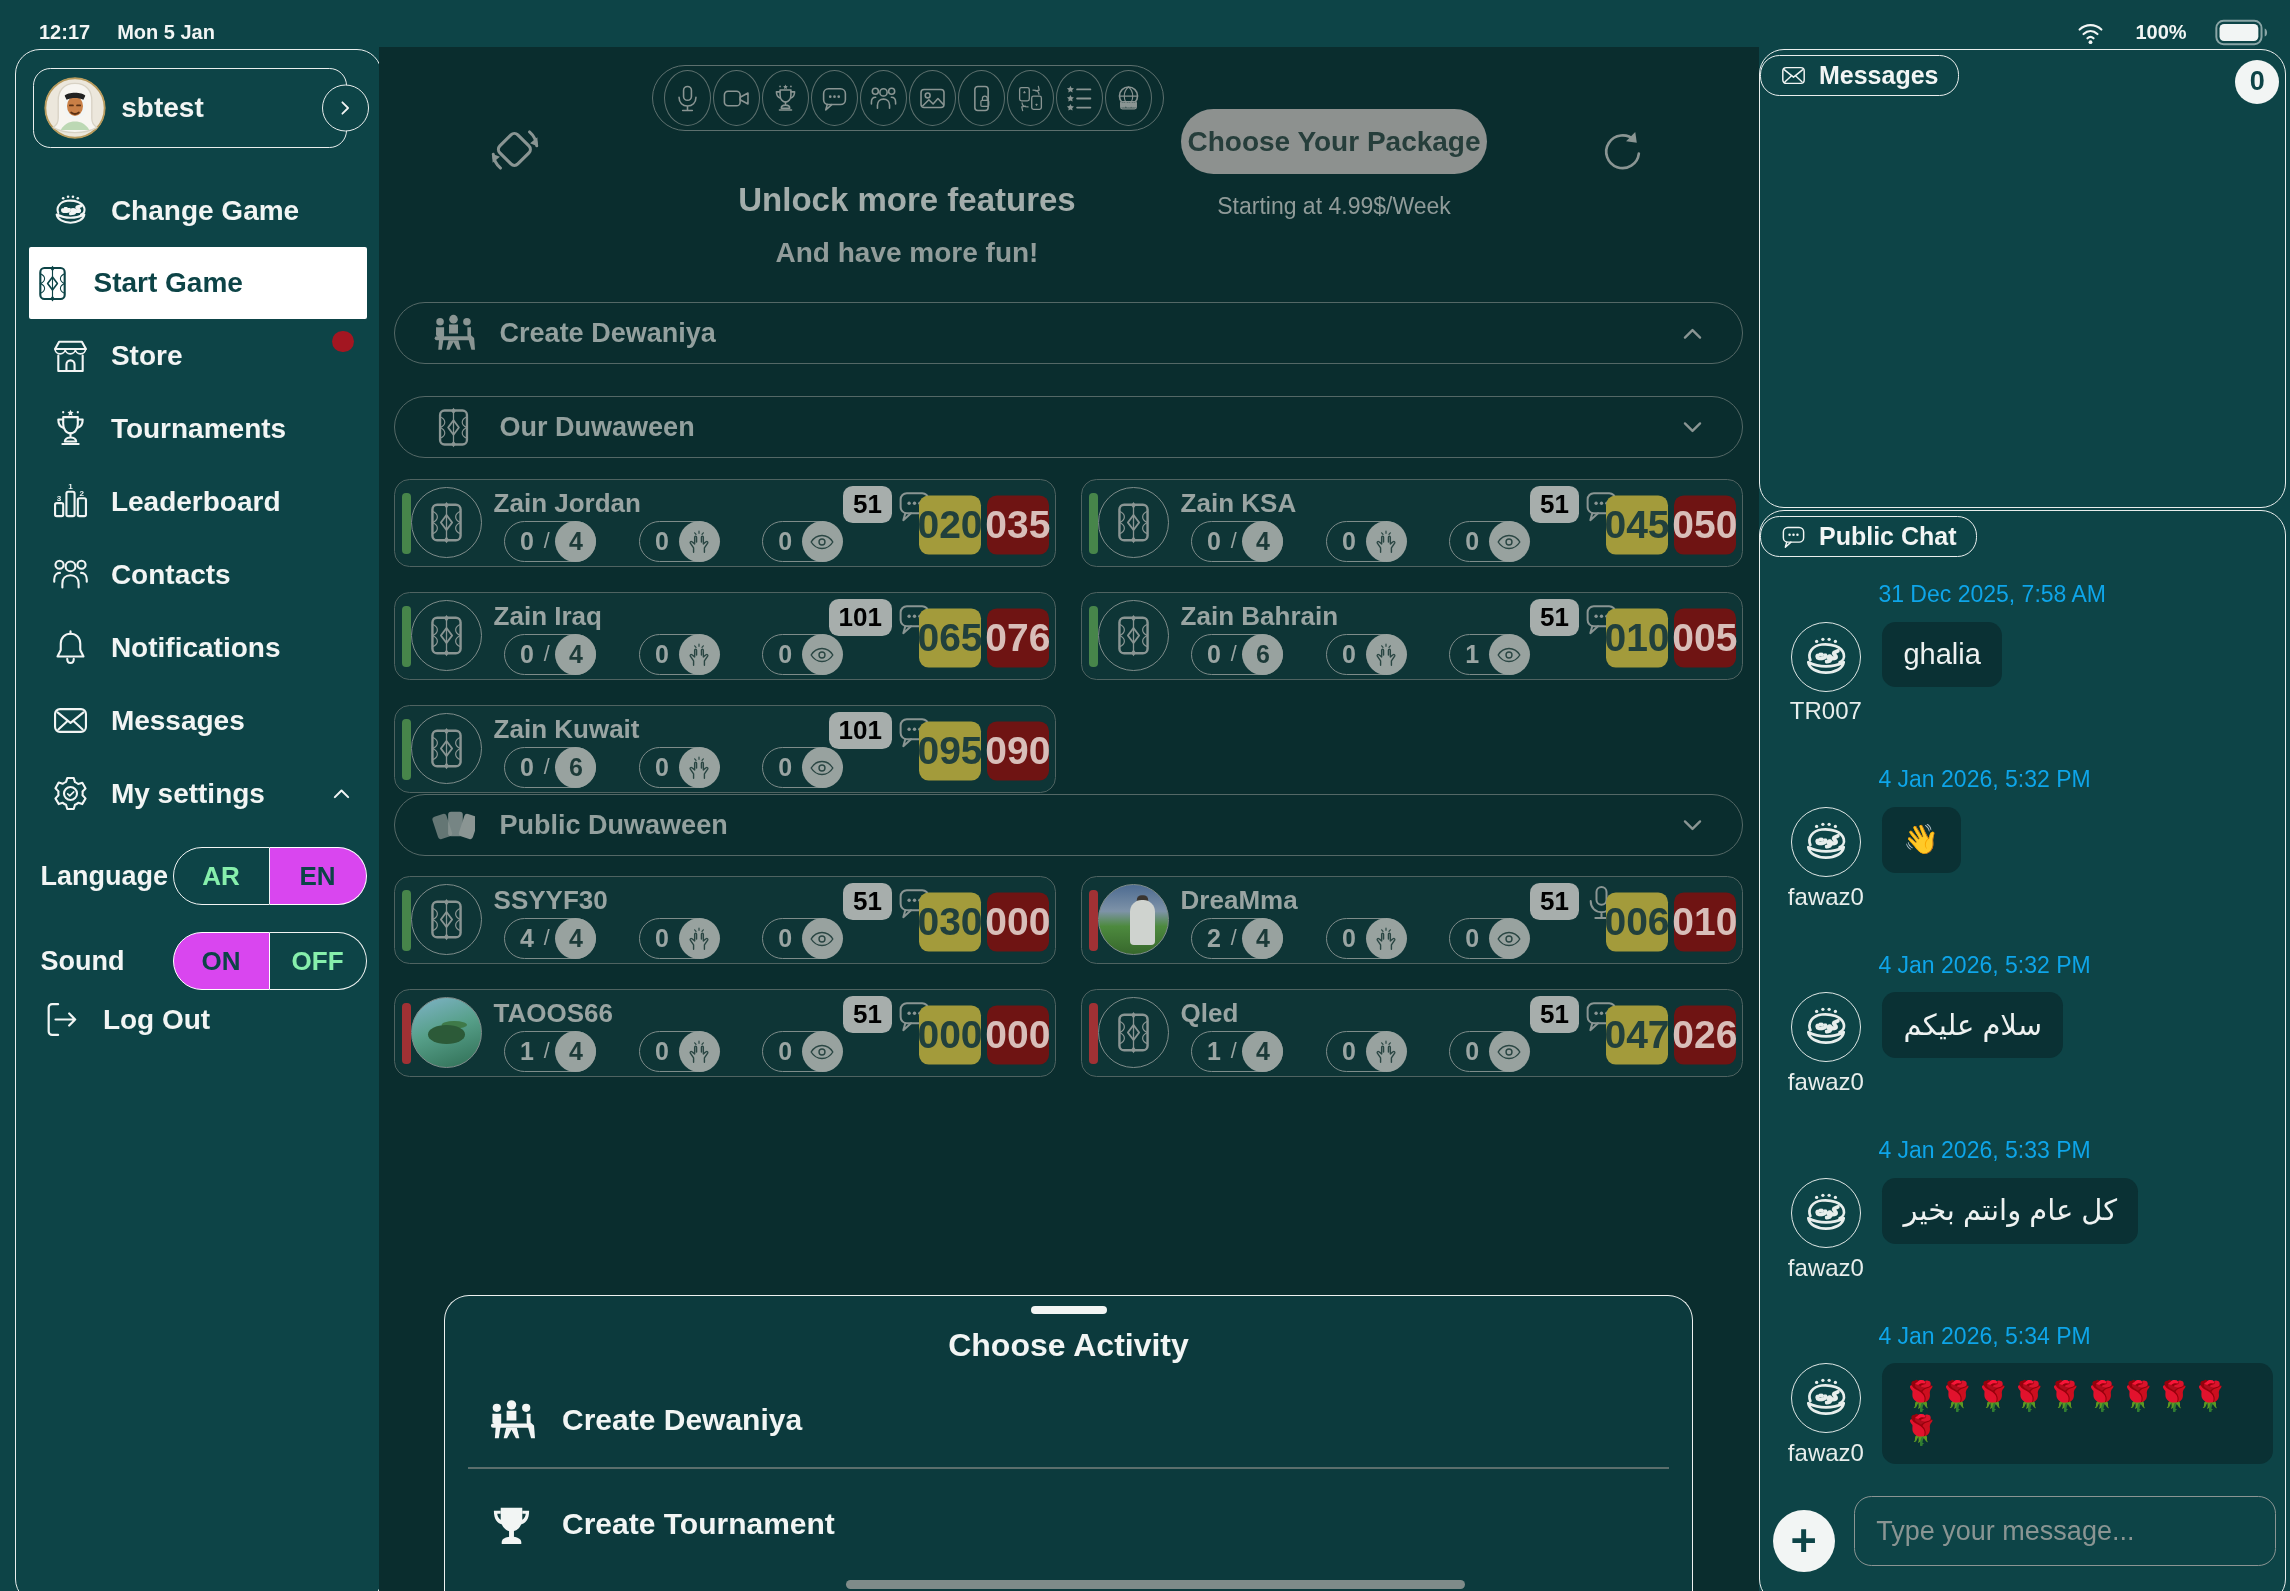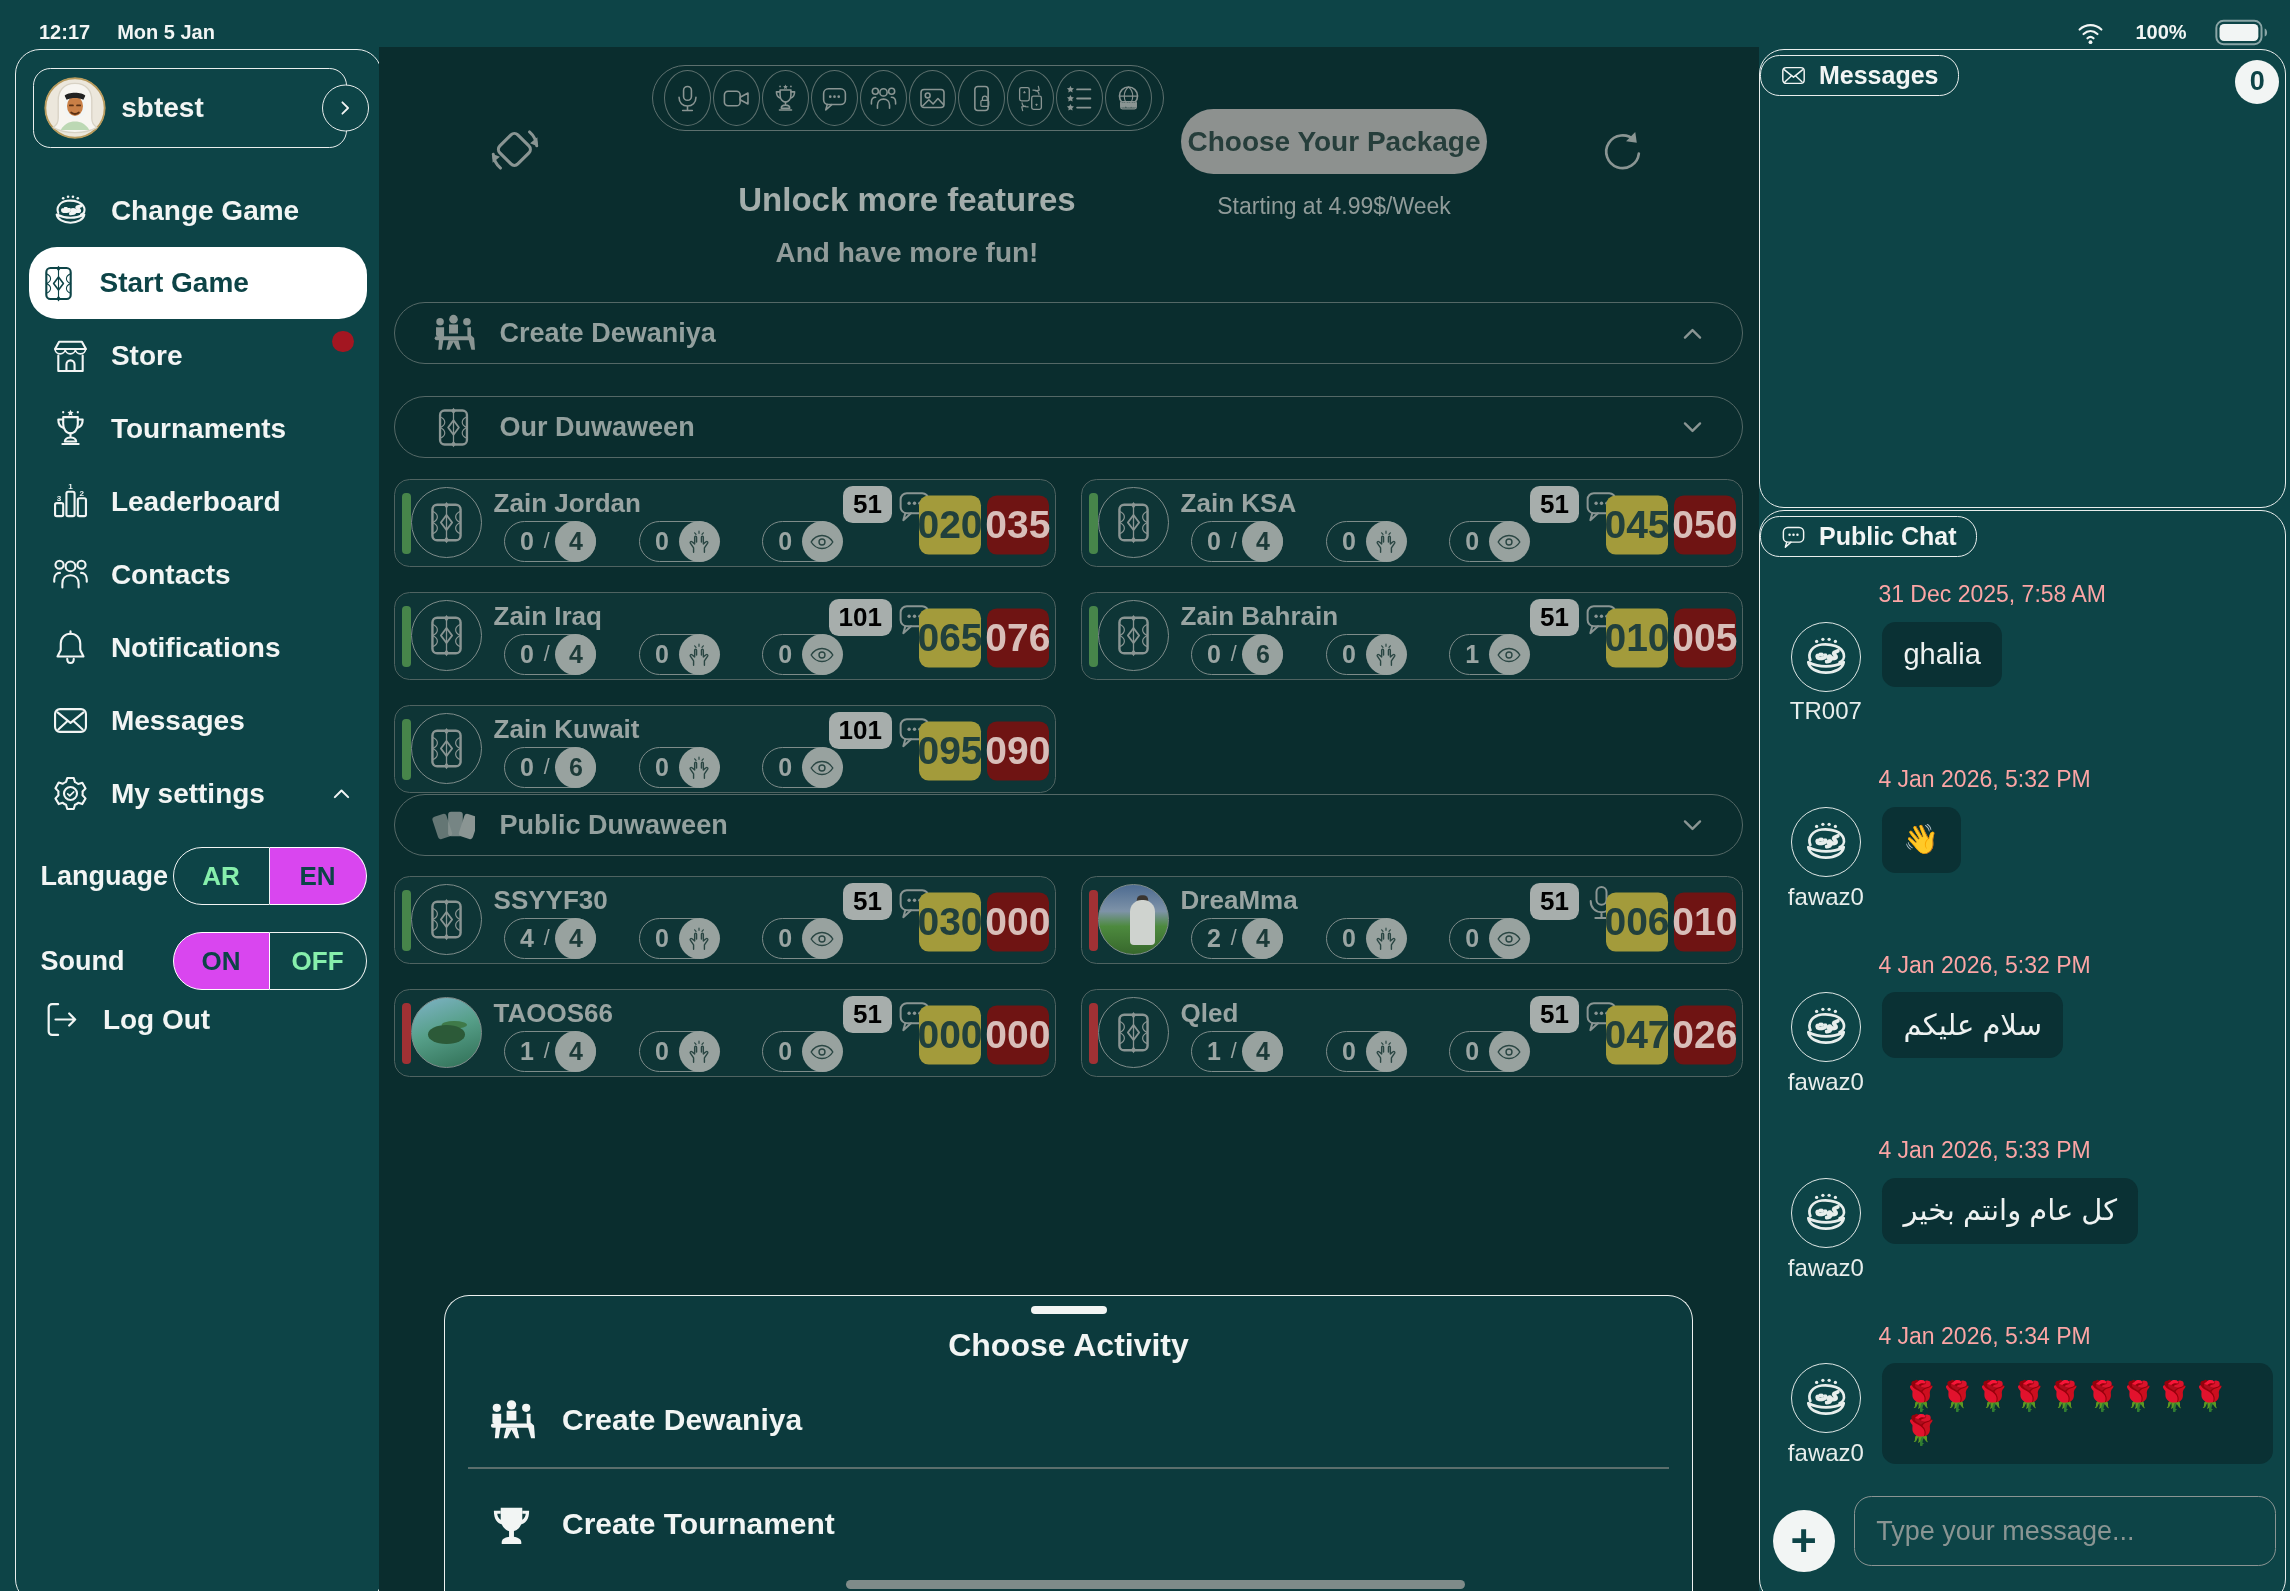--- a/index.html
+++ b/index.html
@@ -16,21 +16,21 @@
 
   
   #sidebar{left:14.6px;top:49px;width:365px;height:1553px;border:1.9px solid #e9eeed;border-radius:25px;background:#0d4447;}
   #profile{position:absolute;left:17.5px;top:17.5px;width:312px;height:78px;border:1.9px solid #e9eeed;border-radius:17.5px;display:flex;align-items:center;}
   .avatar-sb{width:62px;height:62px;margin-left:9.7px;border-radius:50%;overflow:hidden;flex:0 0 auto;}
   #profile .uname{margin-left:15.5px;font-size:28px;font-weight:600;}
   #profile .chev{position:absolute;right:-23px;top:50%;transform:translateY(-50%);width:45px;height:45px;border:1.9px solid #e9eeed;border-radius:50%;background:#0d4447;display:flex;align-items:center;justify-content:center;color:#f2f5f4;}
   #menu{position:absolute;left:0;top:124px;width:100%;}
   .mitem{position:relative;height:73px;display:flex;align-items:center;padding-left:35px;gap:21.3px;font-size:28px;font-weight:600;color:#f2f5f4;cursor:pointer;}
   .mitem svg{width:39px;height:39px;flex:0 0 auto;}
-  .mitem.active{background:#ffffff;color:#0d4447;border-radius:28px;margin:0 13.6px;padding-left:10px;height:72px;}
+  .mitem.active{background:#ffffff;color:#0d4447;border-radius:2px;margin:0 13.6px;padding-left:4px;height:72px;}
   .mitem .dot{position:absolute;right:27px;top:11.6px;width:21.3px;height:21.3px;border-radius:50%;background:#a31621;}
   .mitem .chevup{margin-left:auto;margin-right:25px;width:29px;height:29px;}
   .setrow{position:absolute;left:0;width:100%;display:flex;align-items:center;padding-left:25px;box-sizing:border-box;font-size:27px;font-weight:600;}
   .seg{position:absolute;left:157px;display:flex;height:58px;}
   .seg .opt{width:97px;display:flex;align-items:center;justify-content:center;font-size:26px;font-weight:600;color:#86efac;border:1.9px solid #f2f5f4;box-sizing:border-box;cursor:pointer;}
   .seg .opt.l{border-radius:29px 0 0 29px;}
   .seg .opt.r{border-radius:0 29px 29px 0;border-left:none;}
   .seg .opt.sel{background:#d946ef;color:#0d4447;border-color:#ffffff;}
   #logout{position:absolute;left:25px;top:949px;display:flex;align-items:center;gap:21.3px;font-size:28px;font-weight:600;cursor:pointer;}
   #logout svg{width:41px;height:41px;}
@@ -86,21 +86,21 @@
   #homebar{left:846px;top:1580px;width:619px;height:8.7px;border-radius:4.9px;background:#7f8b89;}
 
   
   .rpanel{border:1.9px solid #e9eeed;border-radius:25px;background:#0d4447;box-sizing:border-box;}
   #msgs-panel{left:1759px;top:49px;width:527px;height:459px;}
   #chat-panel{left:1759px;top:510px;width:527px;height:1094px;}
   .ppill{position:absolute;left:0px;top:4.9px;height:39px;border:1.9px solid #e9eeed;border-radius:19.4px;background:#0d4447;display:flex;align-items:center;gap:11.6px;padding:0 19.4px;font-size:25px;font-weight:600;}
   .ppill svg{width:27px;height:27px;}
   #msgs-badge{position:absolute;right:5.8px;top:9.7px;width:44px;height:44px;border-radius:50%;background:#f2f5f4;color:#0d4447;display:flex;align-items:center;justify-content:center;font-size:27px;font-weight:700;}
   #chat-scroll{position:absolute;left:19.4px;right:11.6px;top:70px;bottom:126px;overflow:hidden;display:flex;flex-direction:column;gap:41px;}
-  .msg-ts{margin-left:99px;font-size:23px;color:#fca5a5;margin-bottom:13.6px;}
+  .msg-ts{margin-left:99px;font-size:23px;color:#0ea5e9;margin-bottom:13.6px;}
   .msg-row{display:flex;align-items:flex-start;}
   .msg-left{width:93px;display:flex;flex-direction:column;align-items:center;gap:5.8px;flex:0 0 auto;}
   .msg-avatar{width:70px;height:70px;border-radius:50%;border:1.9px solid #dfe7e5;box-sizing:border-box;display:flex;align-items:center;justify-content:center;color:#e8eeec;}
   .msg-avatar svg{width:50px;height:50px;}
   .msg-user{font-size:24px;color:#e8eeec;}
   .msg-bubble{margin-left:9.7px;background:#0a3134;border-radius:13.6px;padding:15.5px 21.3px;font-size:29px;color:#eef2f1;max-width:359px;line-height:1.2;}
   #chat-plus{position:absolute;left:12.6px;top:999px;width:62px;height:62px;border-radius:50%;background:#f2f5f4;color:#0d4447;display:flex;align-items:center;justify-content:center;font-size:45px;font-weight:600;cursor:pointer;}
   #chat-input{position:absolute;left:94px;top:985px;width:422px;height:70px;border:1.9px solid #8a9593;border-radius:17.5px;background:transparent;box-sizing:border-box;padding:0 21.3px;font-size:27px;color:#eef2f1;font-family:inherit;outline:none;}
   #chat-input::placeholder{color:#8a9593;}
 </style>

